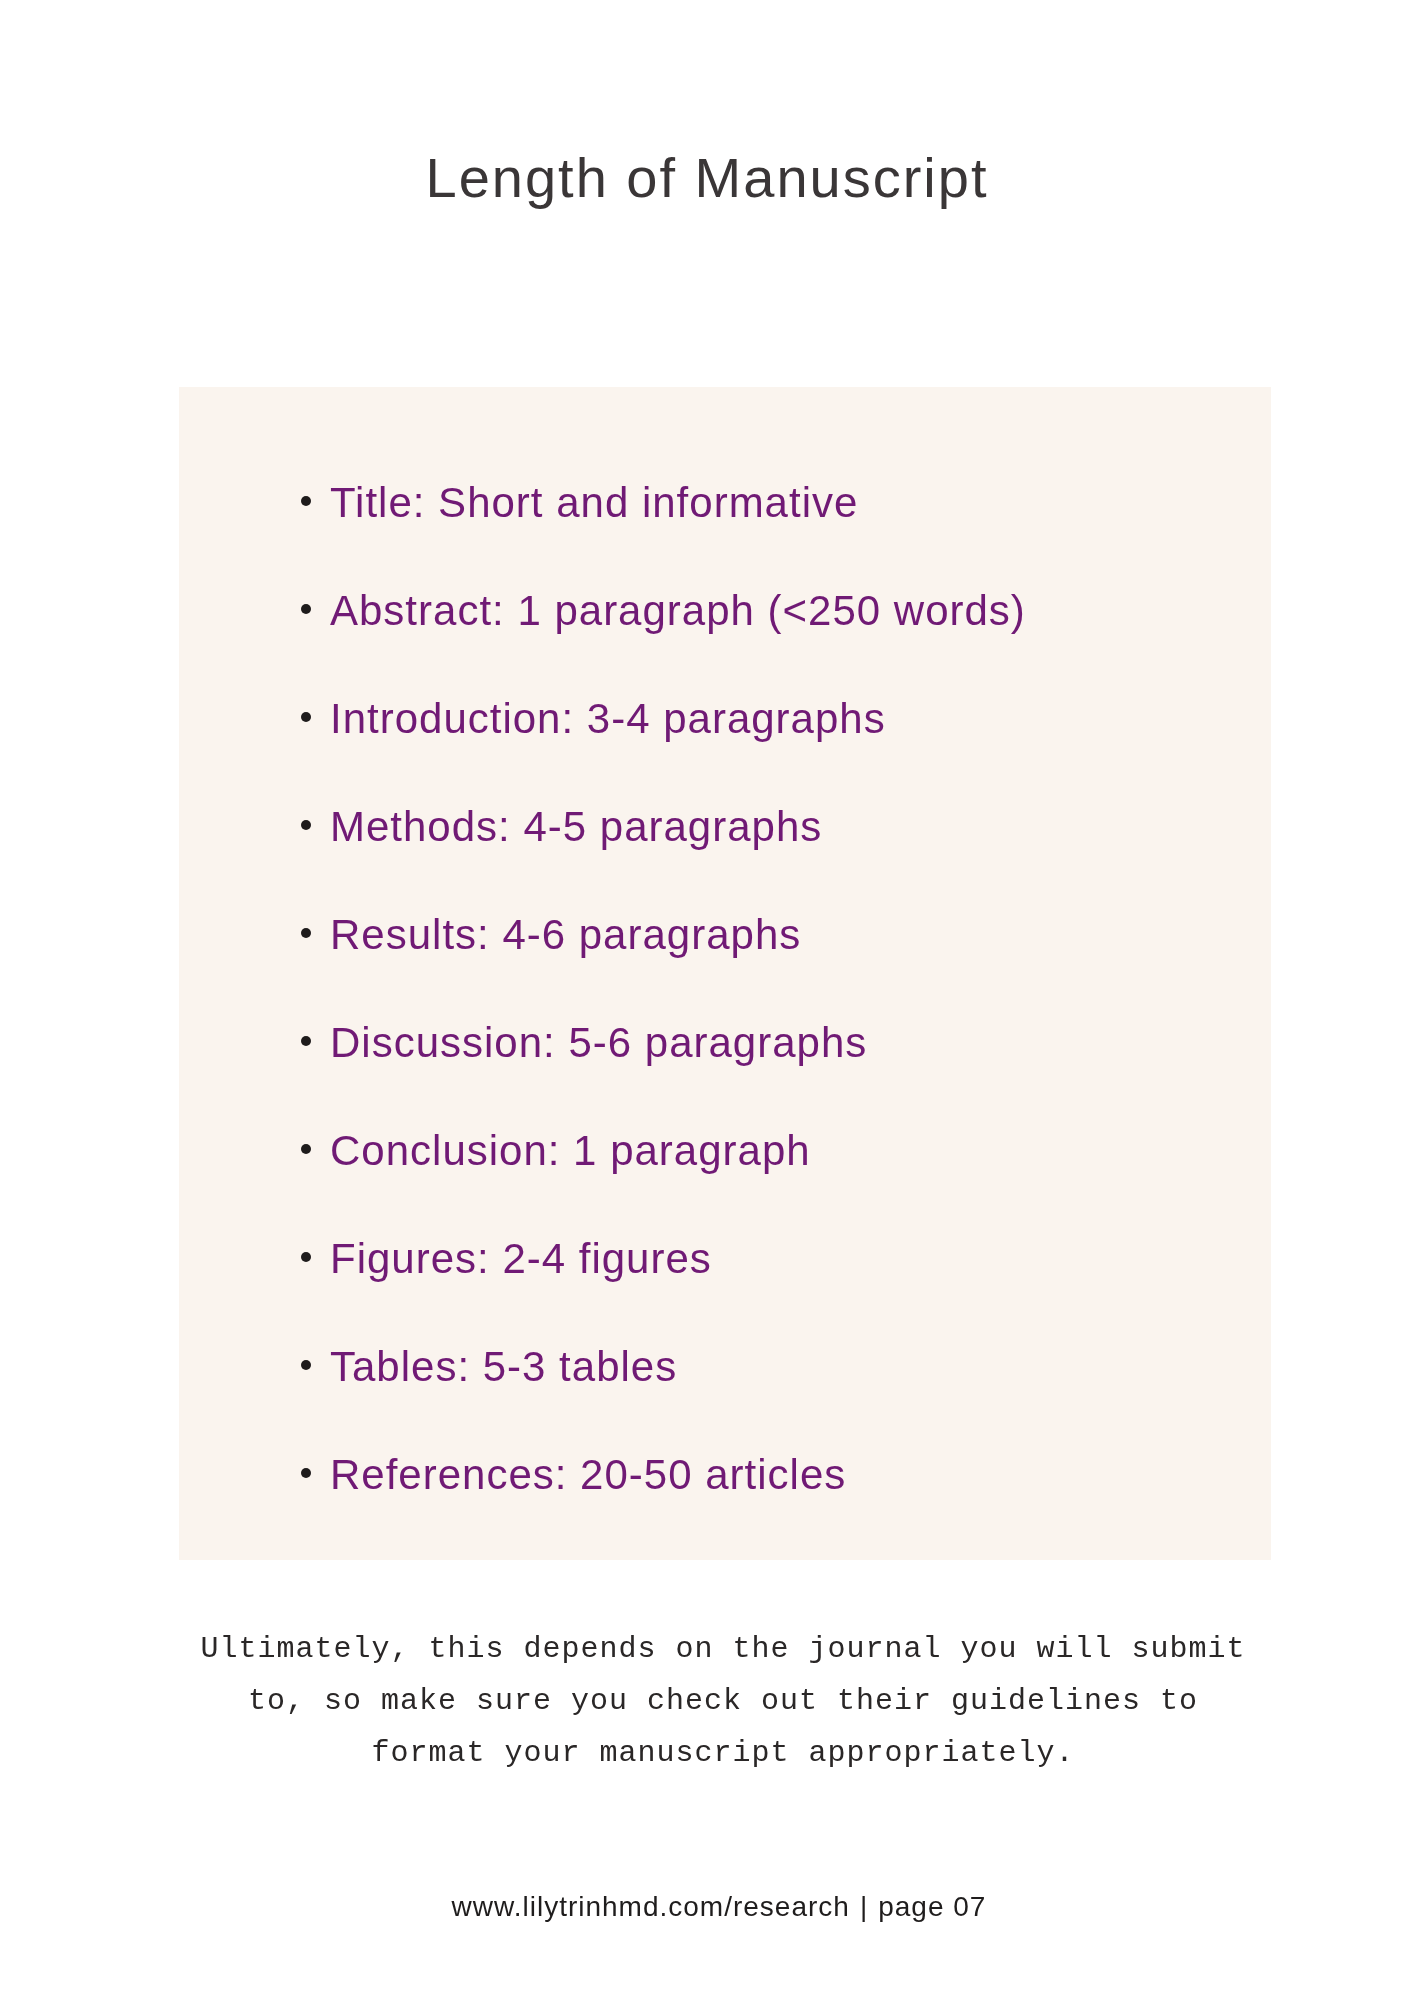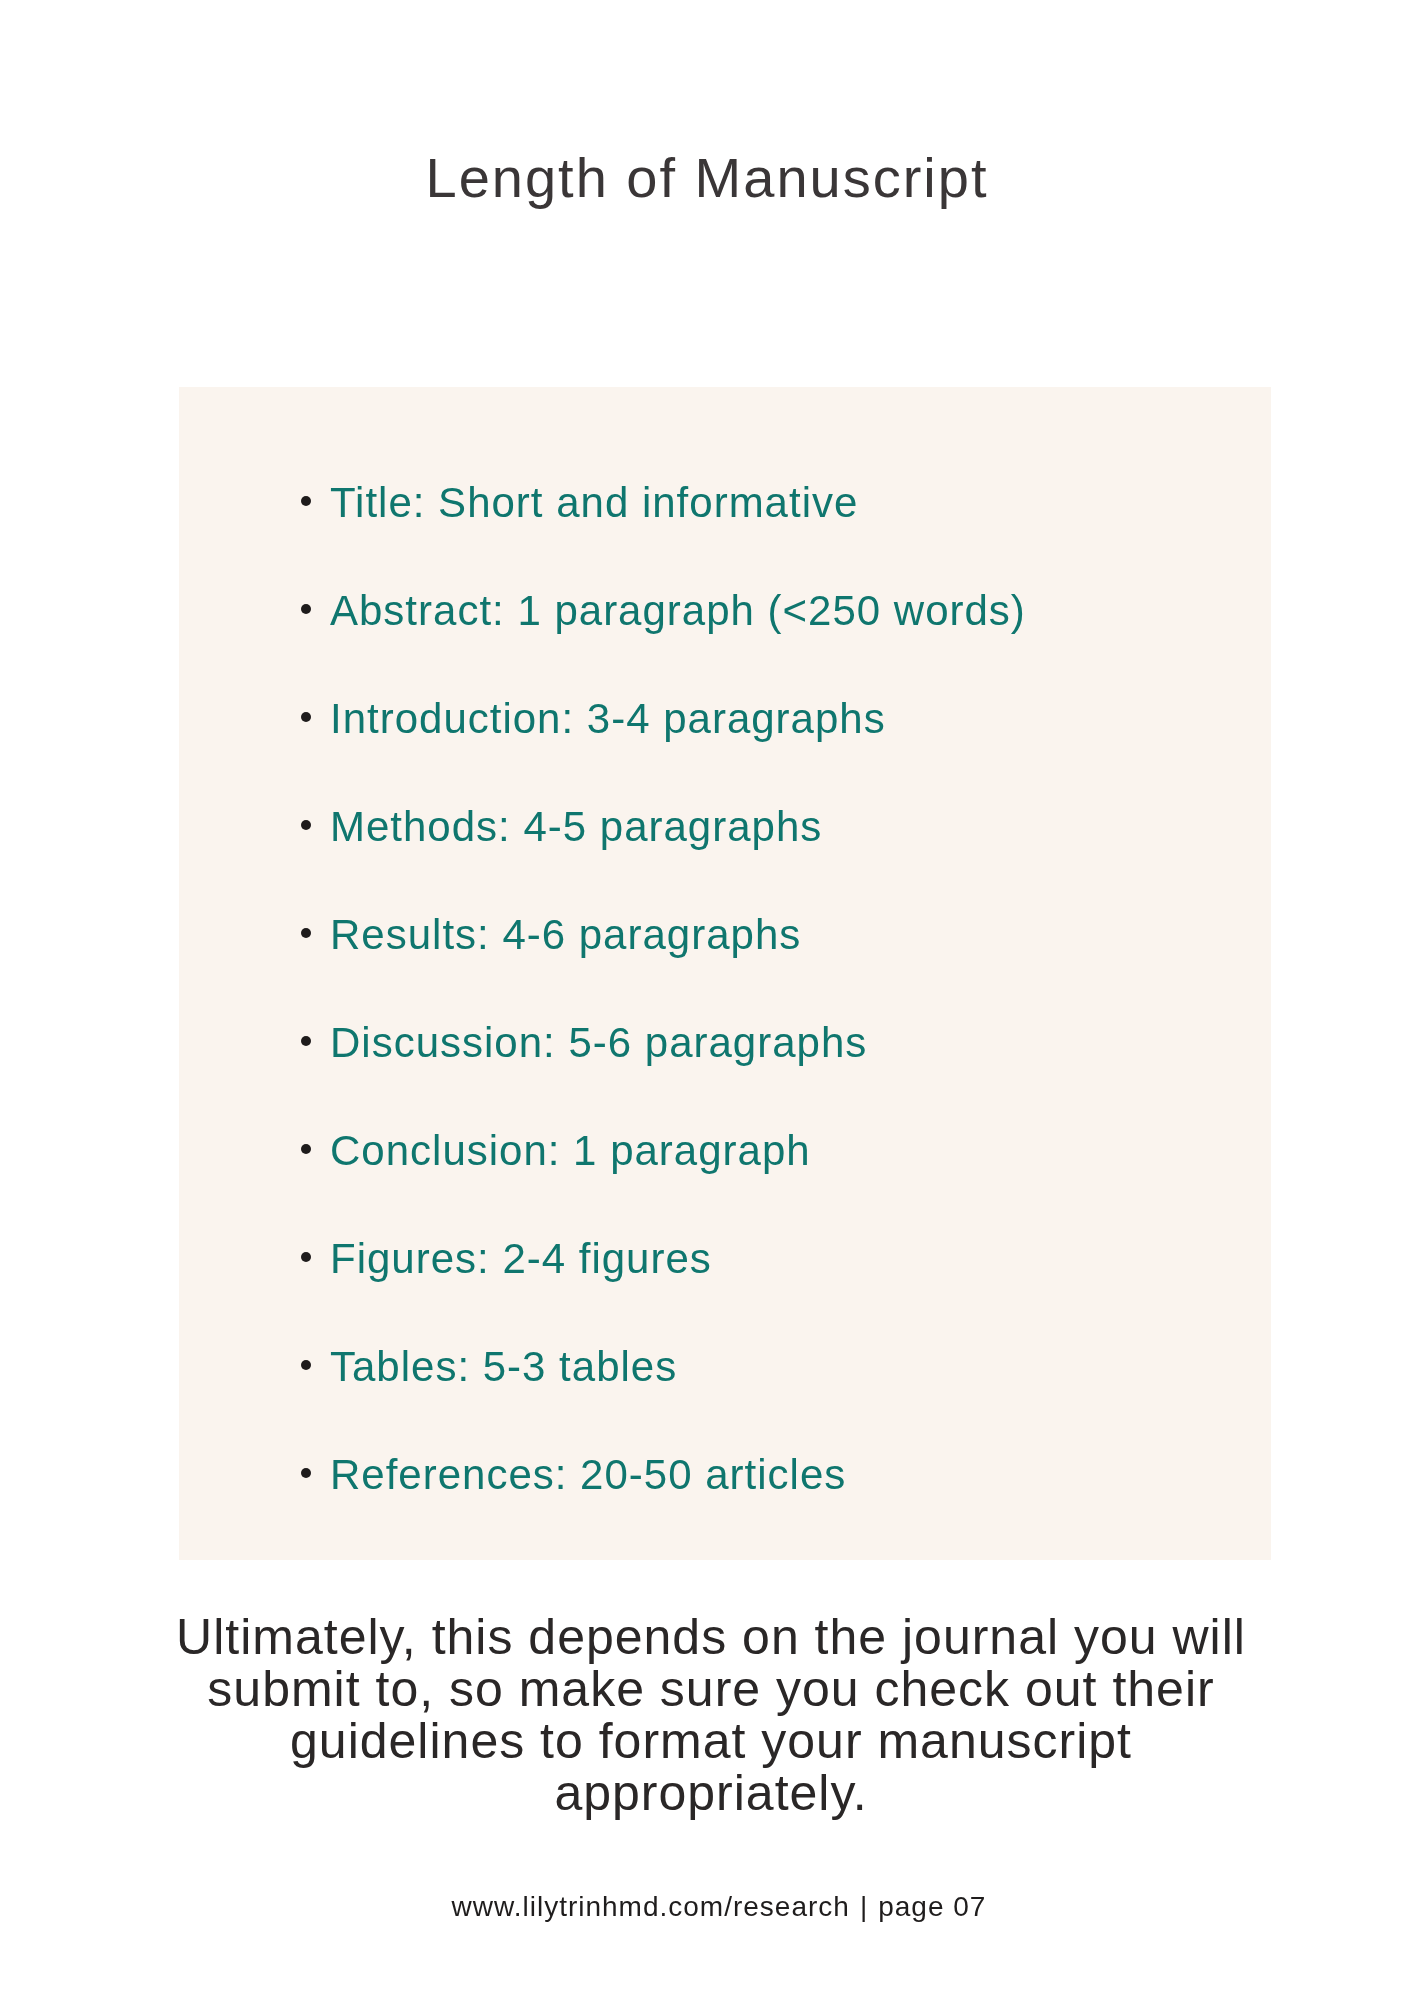--- a/index.html
+++ b/index.html
@@ -55,46 +55,47 @@
     padding: 0;
     list-style: none;
   }
   .guidelines-list li {
     position: relative;
     margin: 0 0 66px 0;
     padding-left: 151px;
     font-size: 42px;
     line-height: 42px;
     letter-spacing: 1px;
-    color: #0f766e;
+    color: #701a75;
   }
   .guidelines-list li:last-child {
     margin-bottom: 12px;
   }
   .bullet-dot {
     position: absolute;
     left: 122px;
     top: 14px;
     width: 10px;
     height: 10px;
     border-radius: 50%;
     background: #1e1b1b;
   }
   .closing-note {
     position: absolute;
     top: 1607px;
     left: 50%;
     transform: translateX(-50%);
     width: 1070px;
-    margin: 4px;
+    margin: 16px;
     text-align: center;
-    font-size: 50px;
+    font-size: 30px;
     line-height: 52px;
     letter-spacing: 1px;
     color: #2a2727;
+    font-family: Liberation Mono, monospace;
   }
   .page-footer {
     position: absolute;
     top: 1890px;
     left: 12px;
     width: 100%;
     text-align: center;
     font-size: 28px;
     line-height: 34px;
     letter-spacing: 1px;

